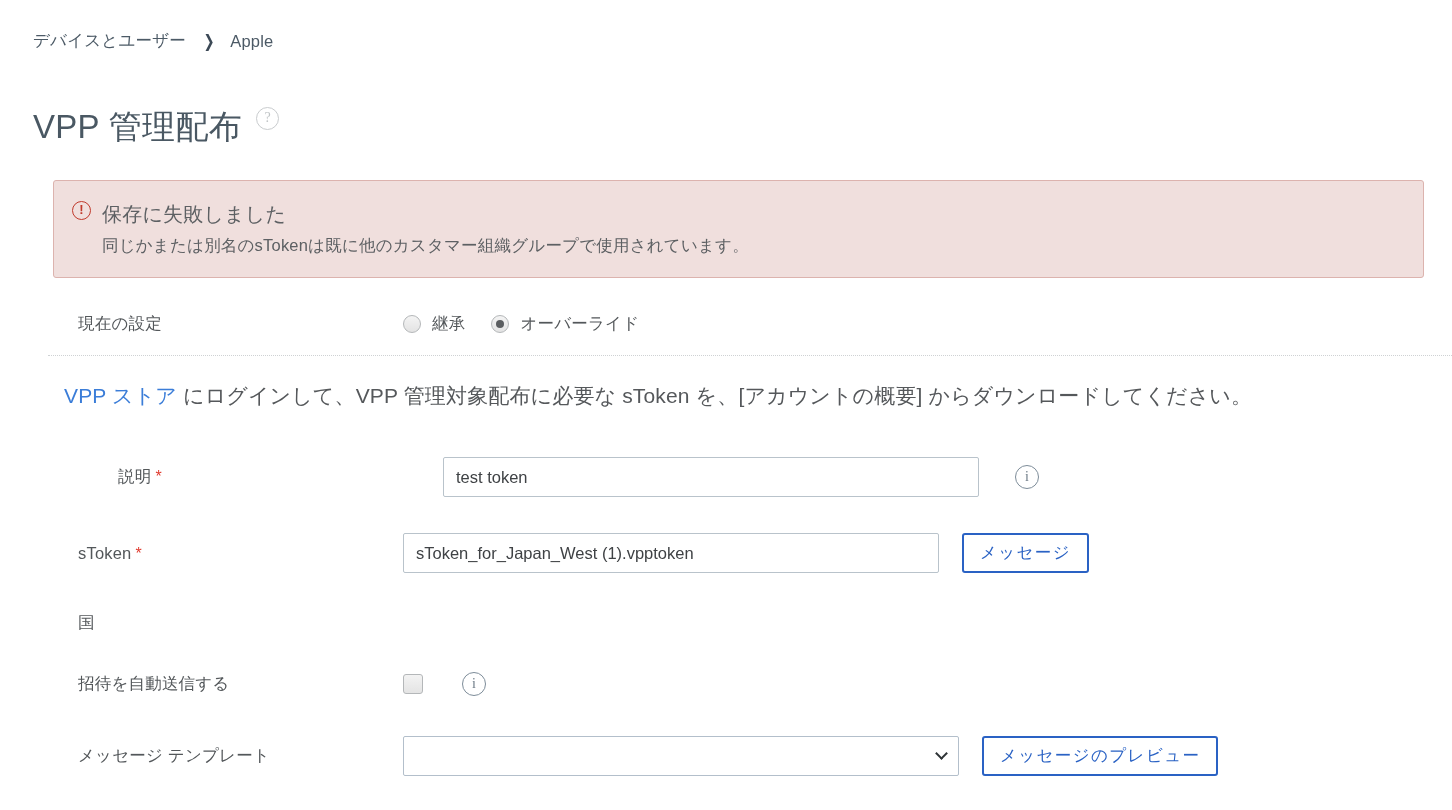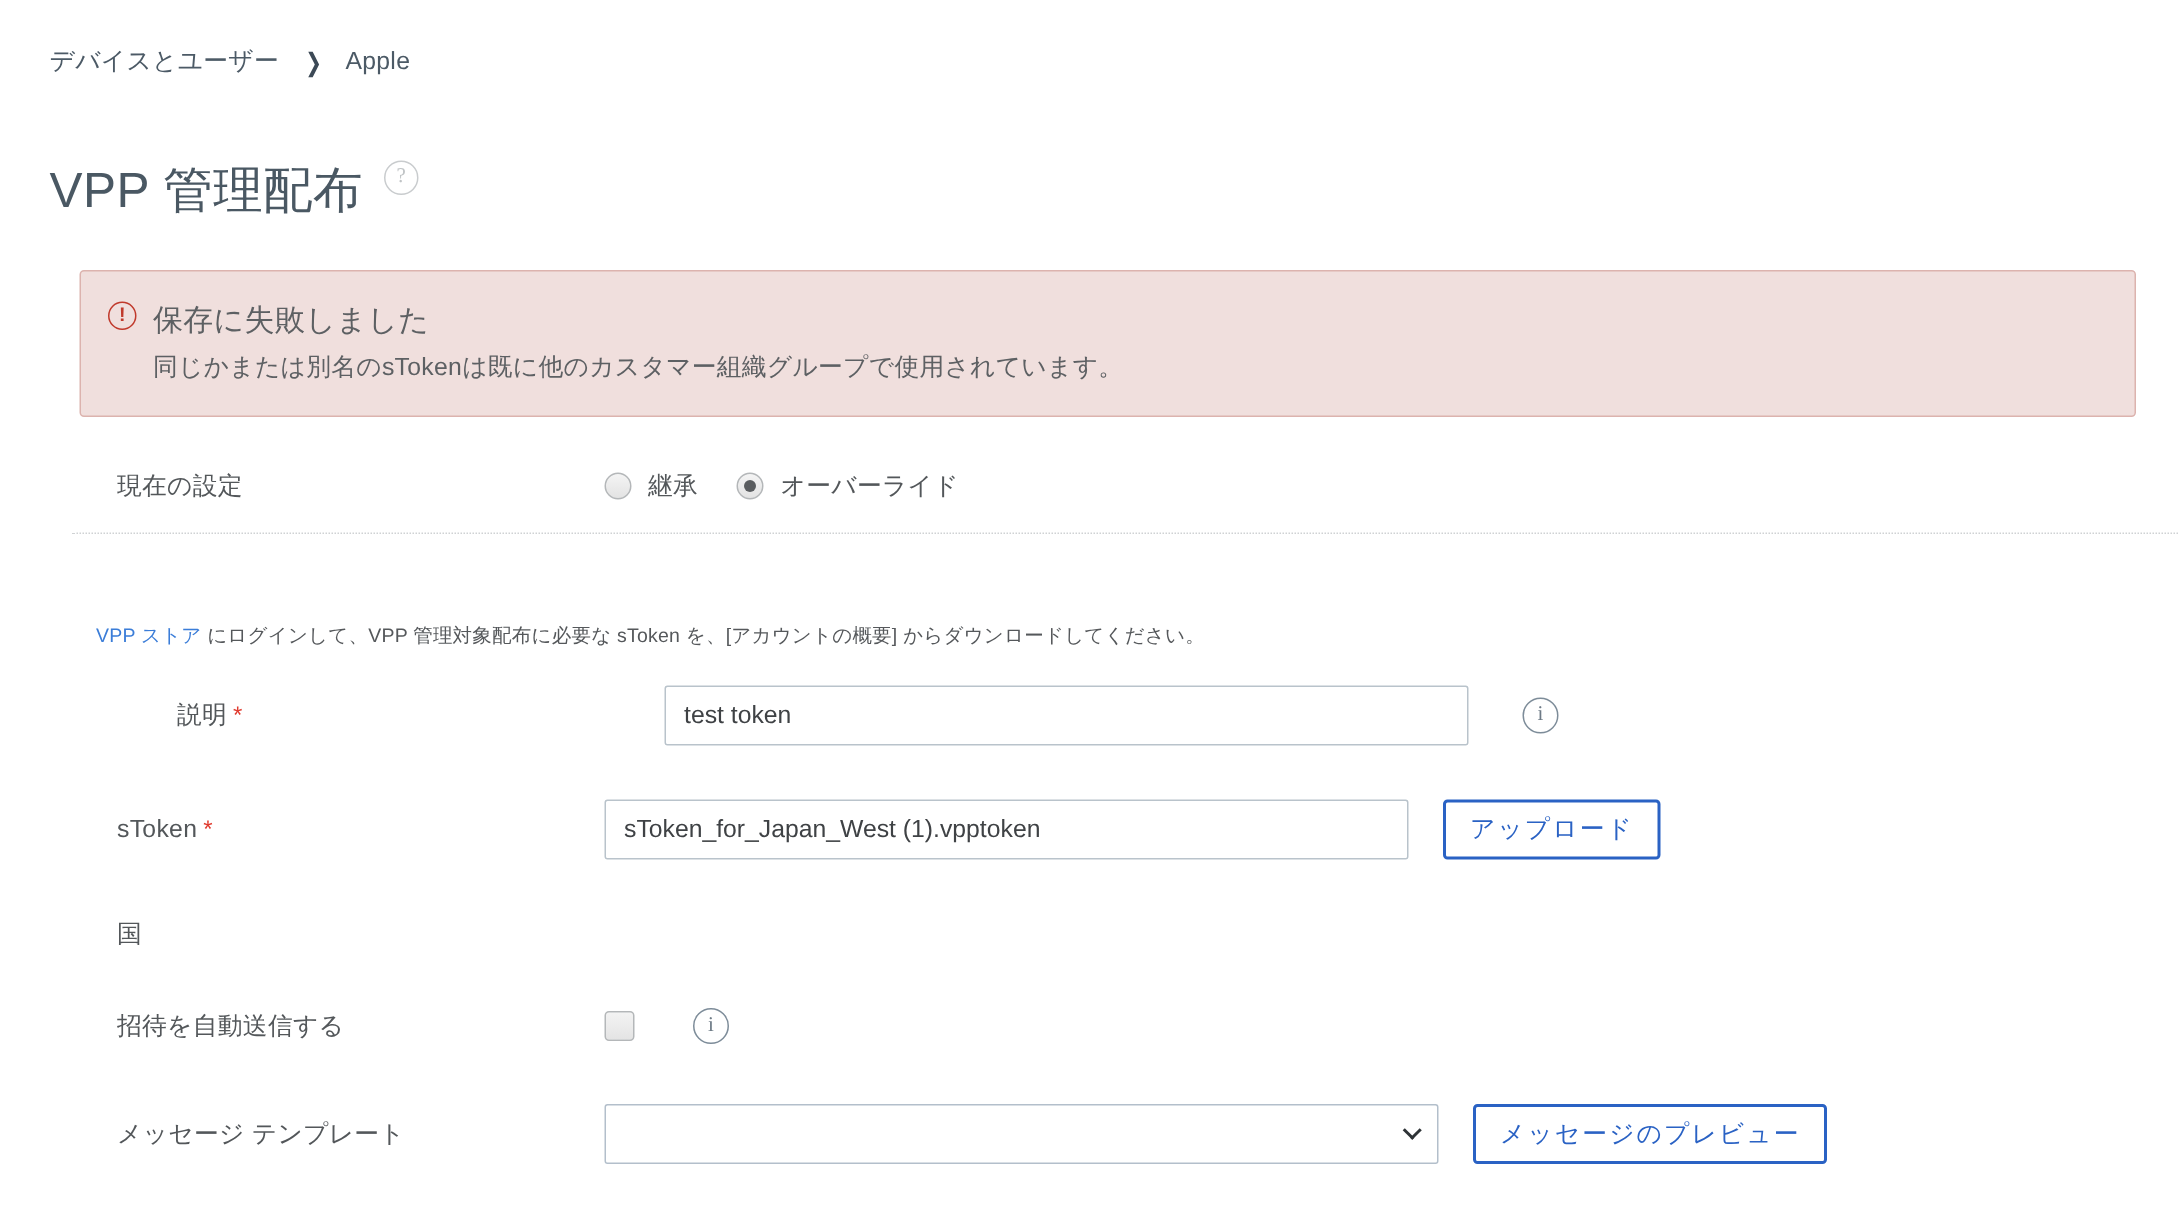--- a/index.html
+++ b/index.html
@@ -169,22 +169,22 @@
     top: 355px;
     width: 1404px;
     height: 1px;
     border-top: 1.5px dotted #cfd2d4;
   }
 
   
   .instruction {
     position: absolute;
     left: 64px;
-    top: 415px;
-    font-size: 13px;
+    top: 382px;
+    font-size: 21px;
     color: #55585b;
     letter-spacing: .15px;
     white-space: nowrap;
   }
   .instruction a { color: #3b7dd8; text-decoration: none; cursor: pointer; }
 
   
   .txt-input {
     width: 536px;
     height: 40px;
@@ -321,21 +321,21 @@
 
   <div class="row" id="row-desc">
     <span class="row-label"><span>説明</span><span class="req-star">*</span></span>
     <input class="txt-input" type="text" value="test token" style="">
     <span class="info-icon">i</span>
   </div>
 
   <div class="row" id="row-stoken">
     <span class="row-label"><span>sToken</span><span class="req-star">*</span></span>
     <input class="txt-input" type="text" value="sToken_for_Japan_West (1).vpptoken" style="">
-    <button class="btn-outline">アップロード</button>
+    <button class="btn-outline">メッセージ</button>
   </div>
 
   <div class="row" id="row-country">
     <span class="row-label">国</span>
   </div>
 
   <div class="row" id="row-auto">
     <span class="row-label">招待を自動送信する</span>
     <span class="checkbox-box"></span>
     <span class="info-icon">i</span>

